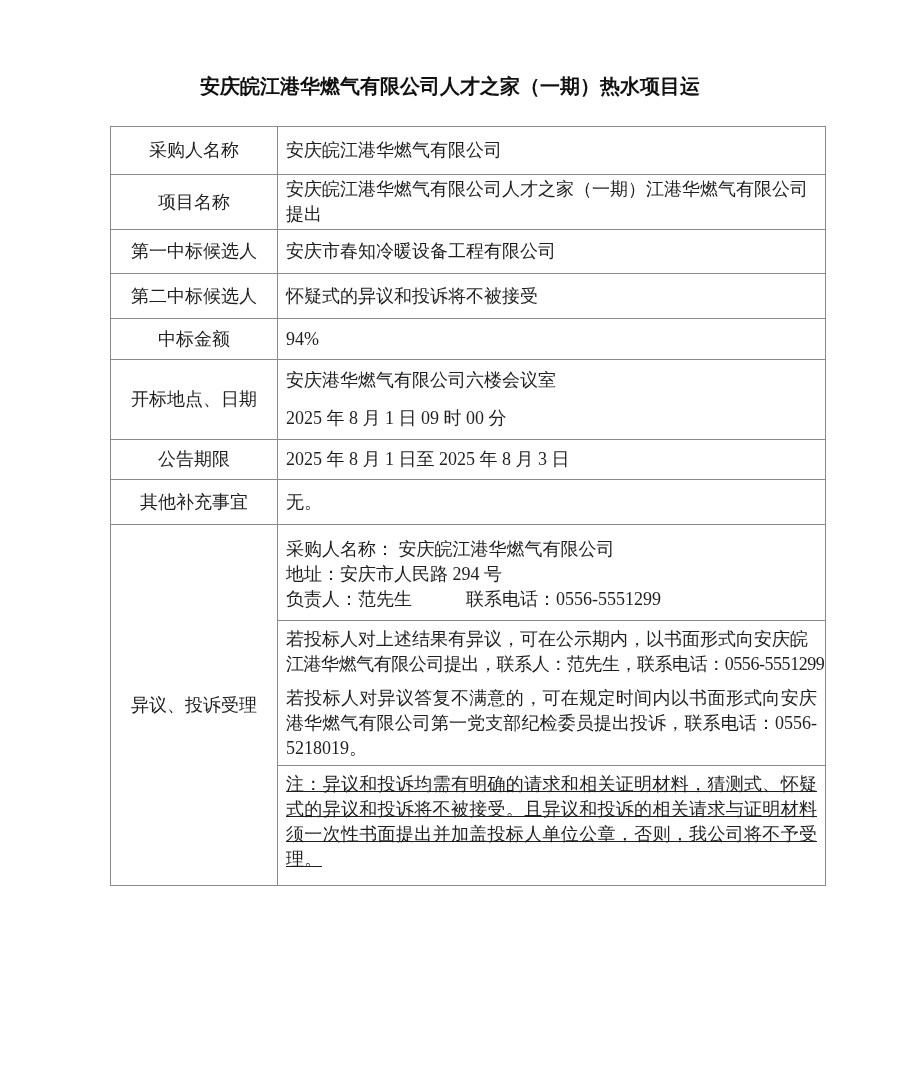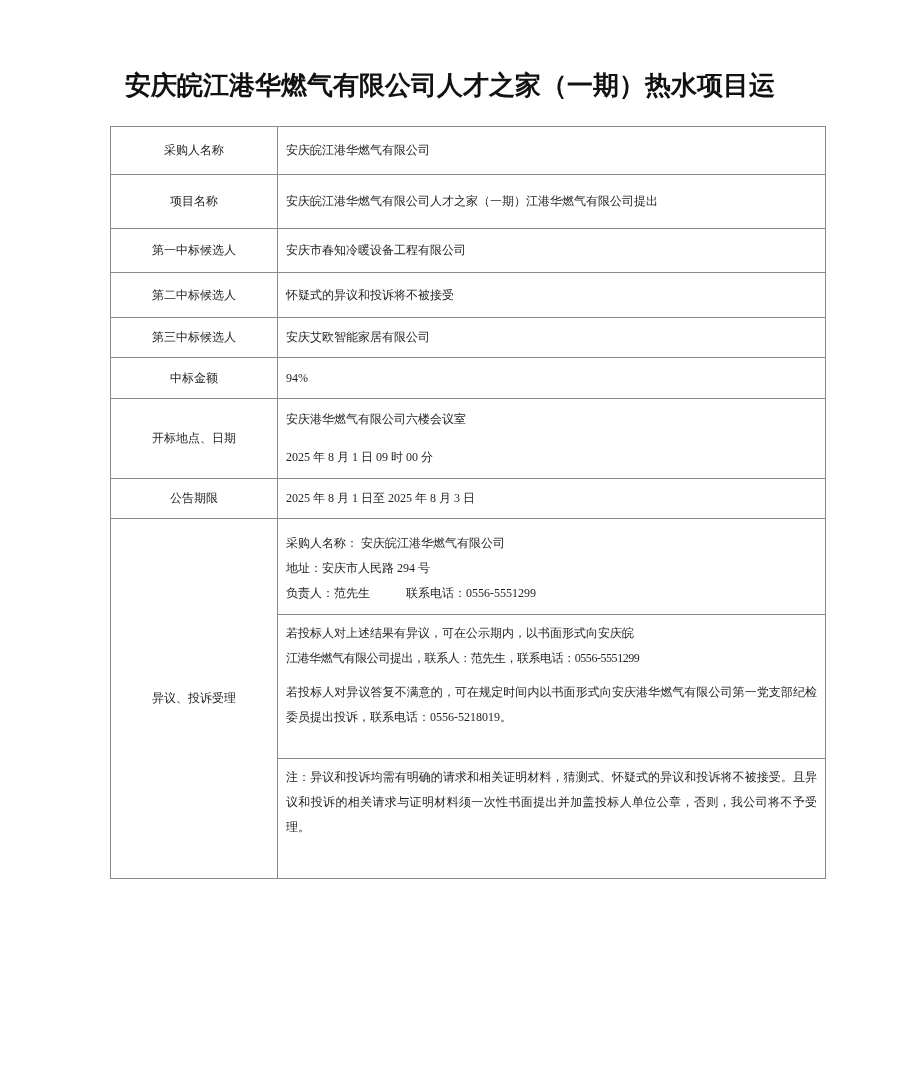--- a/index.html
+++ b/index.html
@@ -7,41 +7,41 @@
   }
   *{box-sizing:border-box;}
   html,body{margin:0;padding:0;}
   body{
     width:900px;height:1081px;background:var(--bg);color:var(--txt);
     font-family:"Liberation Serif","DejaVu Serif",serif;
     overflow:hidden;
   }
   .doc-title{
     margin:62px auto 0;width:780px;text-align:center;
-    font-size:26px;font-weight:bold;line-height:48px;color:#111;
+    font-size:20px;font-weight:bold;line-height:48px;color:#111;
   }
   table.bid-table{
     border-collapse:collapse;table-layout:fixed;
     margin:16px 0 0 110px;width:715px;
   }
   .bid-table td{
     border:1px solid var(--border);
-    font-size:12px;line-height:25px;vertical-align:middle;
+    font-size:18px;line-height:25px;vertical-align:middle;
     padding:0;word-break:break-all;
   }
   td.lbl{width:167px;text-align:center;padding:2px 4px;}
   td.val{width:548px;text-align:left;padding:2px 8px;}
   tr.h48 td{height:48px} tr.h54 td{height:54px} tr.h38 td{height:38px}
   tr.h44 td{height:44px} tr.h45 td{height:45px} tr.h40 td{height:40px}
   tr.h41 td{height:41px} tr.h80 td{height:80px}
   .justify{text-align:justify;}
   .gap-top{margin-top:13px;}
   td.val-stack{padding:0;vertical-align:top;}
   .subcell{padding:12px 8px 8px;border-bottom:1px solid var(--border);}
-  .subcell:last-child{border-bottom:none;}
+  .subcell:last-child{border-bottom:none;text-decoration:underline;}
   .subcell.proc{padding:6px 8px 4px;min-height:144px;}
   .subcell.contact{min-height:95px;}
   .subcell.note{padding:6px 8px 13px;min-height:119px;}
   .proc-p2{margin-top:9px;}
   .line{white-space:pre-wrap;}
   .nowrap{white-space:nowrap;letter-spacing:-0.45px;}
 </style>
 </head>
 <body>
 
@@ -60,38 +60,38 @@
     <td class="val justify">安庆皖江港华燃气有限公司人才之家（一期）江港华燃气有限公司提出</td>
   </tr>
   <tr class="h44">
     <td class="lbl">第一中标候选人</td>
     <td class="val">安庆市春知冷暖设备工程有限公司</td>
   </tr>
   <tr class="h45">
     <td class="lbl">第二中标候选人</td>
     <td class="val">怀疑式的异议和投诉将不被接受</td>
   </tr>
-  <tr class="h40">
-    <td class="lbl">第三中标候选人</td>
-    <td class="val">安庆艾欧智能家居有限公司</td>
-  </tr>
   <tr class="h41">
     <td class="lbl">中标金额</td>
     <td class="val">94%</td>
   </tr>
   <tr class="h80">
     <td class="lbl">开标地点、日期</td>
     <td class="val">
       <div class="line">安庆港华燃气有限公司六楼会议室</div>
       <div class="line gap-top">2025 年 8 月 1 日 09 时 00 分</div>
     </td>
   </tr>
   <tr class="h40">
     <td class="lbl">公告期限</td>
     <td class="val">2025 年 8 月 1 日至 2025 年 8 月 3 日</td>
+  </tr>
+  <tr class="h45">
+    <td class="lbl">其他补充事宜</td>
+    <td class="val">无。</td>
   </tr>
   <tr>
     <td class="lbl">异议、投诉受理</td>
     <td class="val-stack">
       <div class="subcell contact">
         <div class="line">采购人名称： 安庆皖江港华燃气有限公司</div>
         <div class="line">地址：安庆市人民路 294 号</div>
         <div class="line">负责人：范先生　　　联系电话：0556-5551299</div>
       </div>
       <div class="subcell proc">

